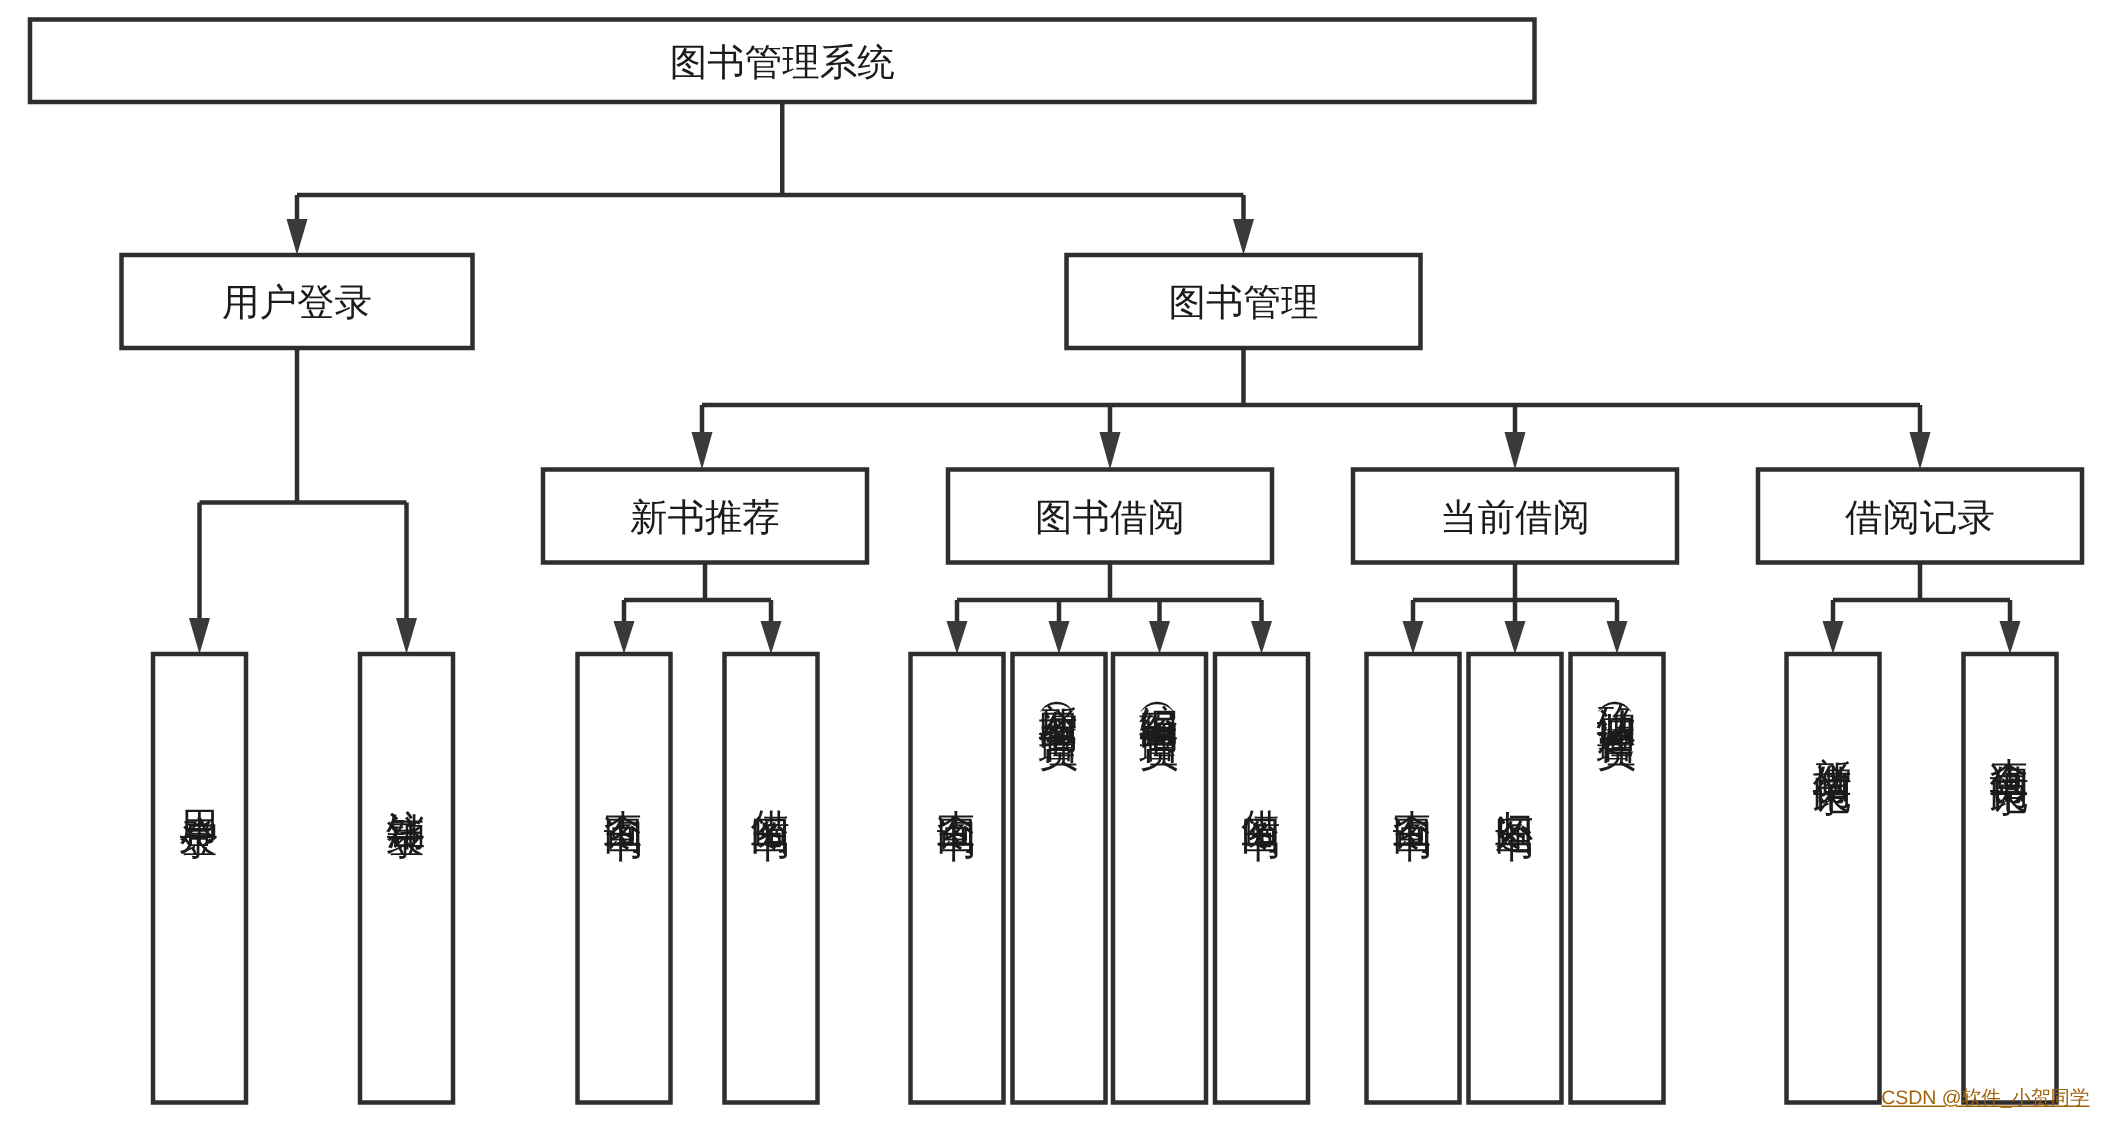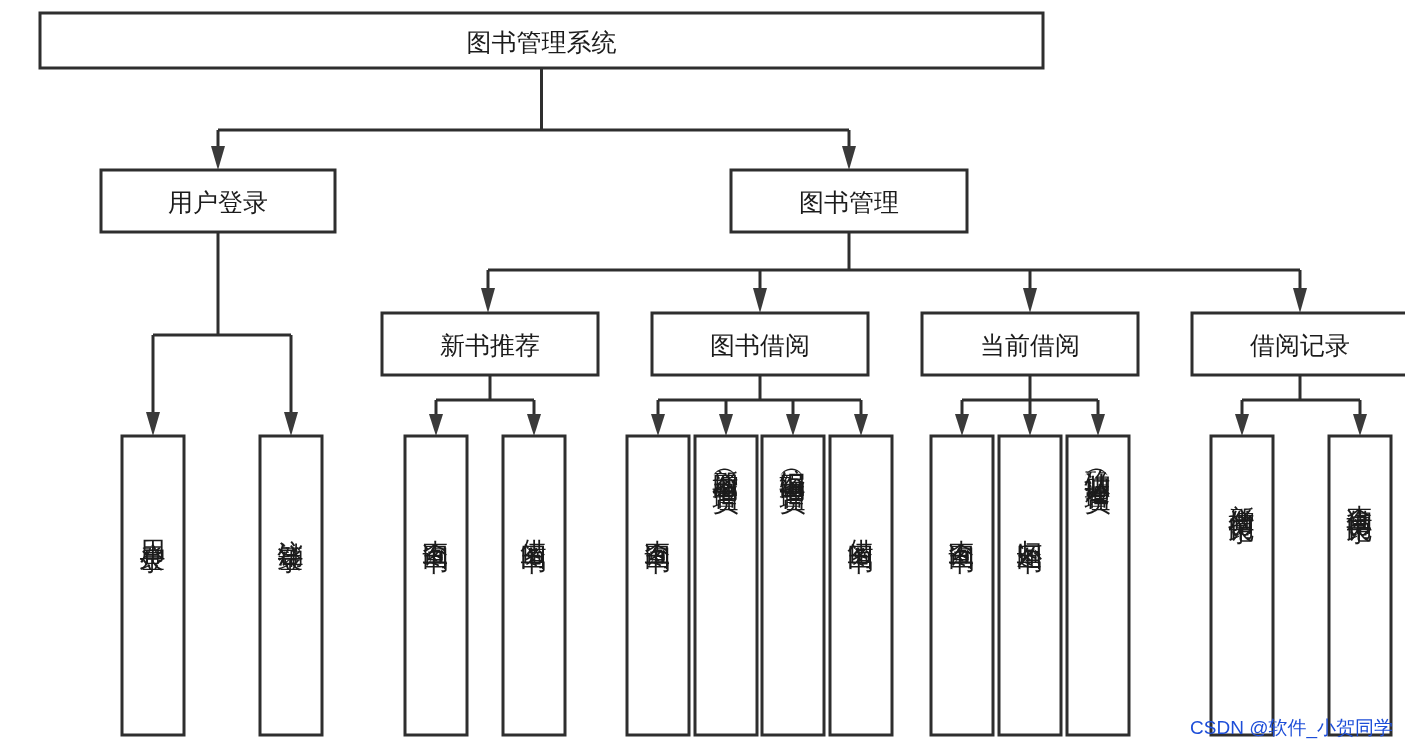--- a/index.html
+++ b/index.html
@@ -13,21 +13,20 @@
     font-family: "Liberation Sans", "DejaVu Sans", sans-serif;
     overflow: hidden;
     position: relative;
   }
   #diagram-root {
     position: absolute;
     left: 0;
     top: 0;
     width: 1137px;
     height: 747px;
-    margin-left: 20px;
   }
   svg {
     display: block;
   }
   .node-box {
     fill: #ffffff;
     stroke: #2e2e2e;
     stroke-width: 3;
   }
   .connector {
@@ -53,24 +52,25 @@
     fill: #1b1b1b;
     writing-mode: vertical-rl;
     text-orientation: upright;
     letter-spacing: 3px;
   }
   .watermark {
     position: absolute;
     right: 12px;
     bottom: 6px;
     font-family: "Liberation Sans", "DejaVu Sans", sans-serif;
-    font-size: 19px;
-    color: #1d4ed8;
+    font-size: 13px;
+    color: #a16207;
     white-space: nowrap;
     user-select: none;
+    text-decoration: underline;
   }
 </style>
 </head>
 <body>
 
 <div id="diagram-root">
 <svg width="1405" height="747" viewBox="0 0 1405 747" xmlns="http://www.w3.org/2000/svg">
 
   <g>
 

